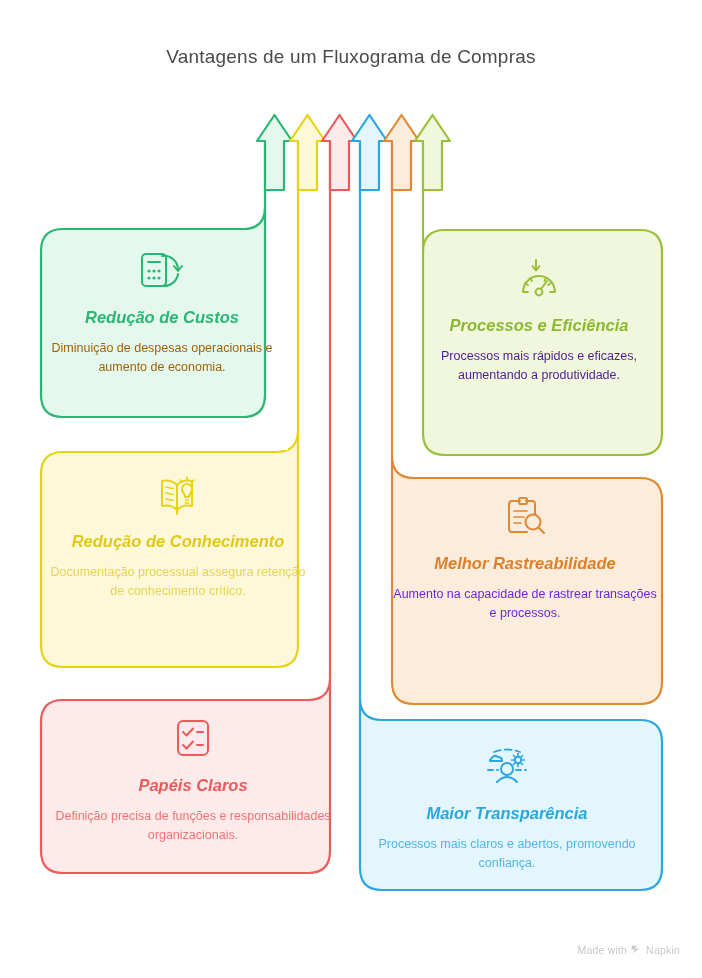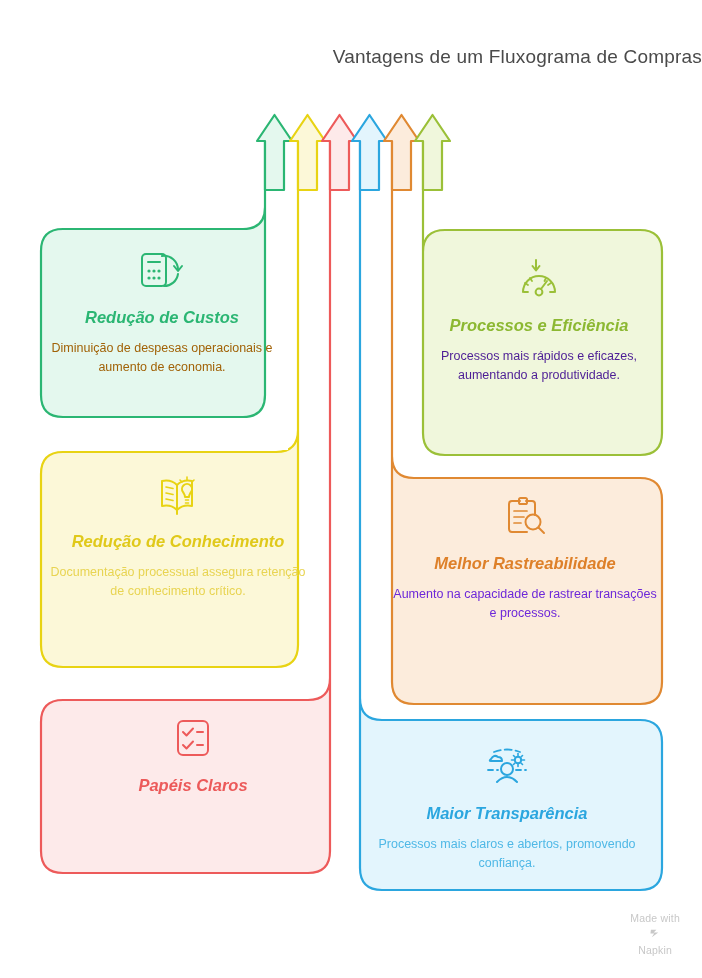--- a/index.html
+++ b/index.html
@@ -14,21 +14,21 @@
     overflow: hidden;
     font-family: "Liberation Sans", sans-serif;
     -webkit-font-smoothing: antialiased;
   }
 
   #page-title {
     position: absolute;
     left: 0;
     top: 46px;
     width: 702px;
-    text-align: right;
+    text-align: center;
     font-size: 19px;
     color: #4a4a4a;
     letter-spacing: 0.2px;
     font-weight: 400;
   }
 
   
   #flow-svg {
     position: absolute;
     left: 0;
@@ -76,21 +76,20 @@
   #watermark {
     position: absolute;
     right: 22px;
     bottom: 22px;
     display: flex;
     align-items: center;
     gap: 4px;
     font-size: 10.5px;
     color: #c8c8c8;
     letter-spacing: 0.2px;
-    flex-direction: column;
   }
   #watermark .wm-glyph { display: inline-block; line-height: 1; }
 </style>
 </head>
 <body>
 
 <div id="page-title">Vantagens de um Fluxograma de Compras</div>
 
 <svg id="flow-svg" viewBox="0 0 702 978">
 
@@ -261,20 +260,21 @@
   <span class="card-icon">
     <svg width="48" height="44" viewBox="0 0 48 44" fill="none" stroke="#ed5a5a" stroke-width="2" stroke-linecap="round" stroke-linejoin="round">
       <rect x="9" y="5" width="30" height="34" rx="5"></rect>
       <polyline points="14,16 17.5,19.5 24,12.5"></polyline>
       <line x1="28" y1="16" x2="34" y2="16"></line>
       <polyline points="14,29 17.5,32.5 24,25.5"></polyline>
       <line x1="28" y1="29" x2="34" y2="29"></line>
     </svg>
   </span>
   <div class="card-title" style="color:#ec5a5a">Papéis Claros</div>
+  <div class="card-desc" style="color:#ef7373">Definição precisa de funções e responsabilidades organizacionais.</div>
 </div>
 
 <div class="card-content" id="card-content-6">
   <span class="card-icon">
     <svg width="50" height="44" viewBox="0 0 50 44" fill="none" stroke="#2ba6df" stroke-width="2" stroke-linecap="round" stroke-linejoin="round">
       <path d="M 12 8 Q 25 3 38 8" stroke-dasharray="7 4" stroke-width="1.8"></path>
       <path d="M 9 15 Q 12 10 16 13 Q 20 13 20 17 L 9 17 Q 6.5 17 9 15 Z"></path>
       <circle cx="36" cy="16" r="3.2"></circle>
       <line x1="36" y1="9.5" x2="36" y2="11.5" stroke-width="1.6"></line>
       <line x1="36" y1="20.5" x2="36" y2="22.5" stroke-width="1.6"></line>

